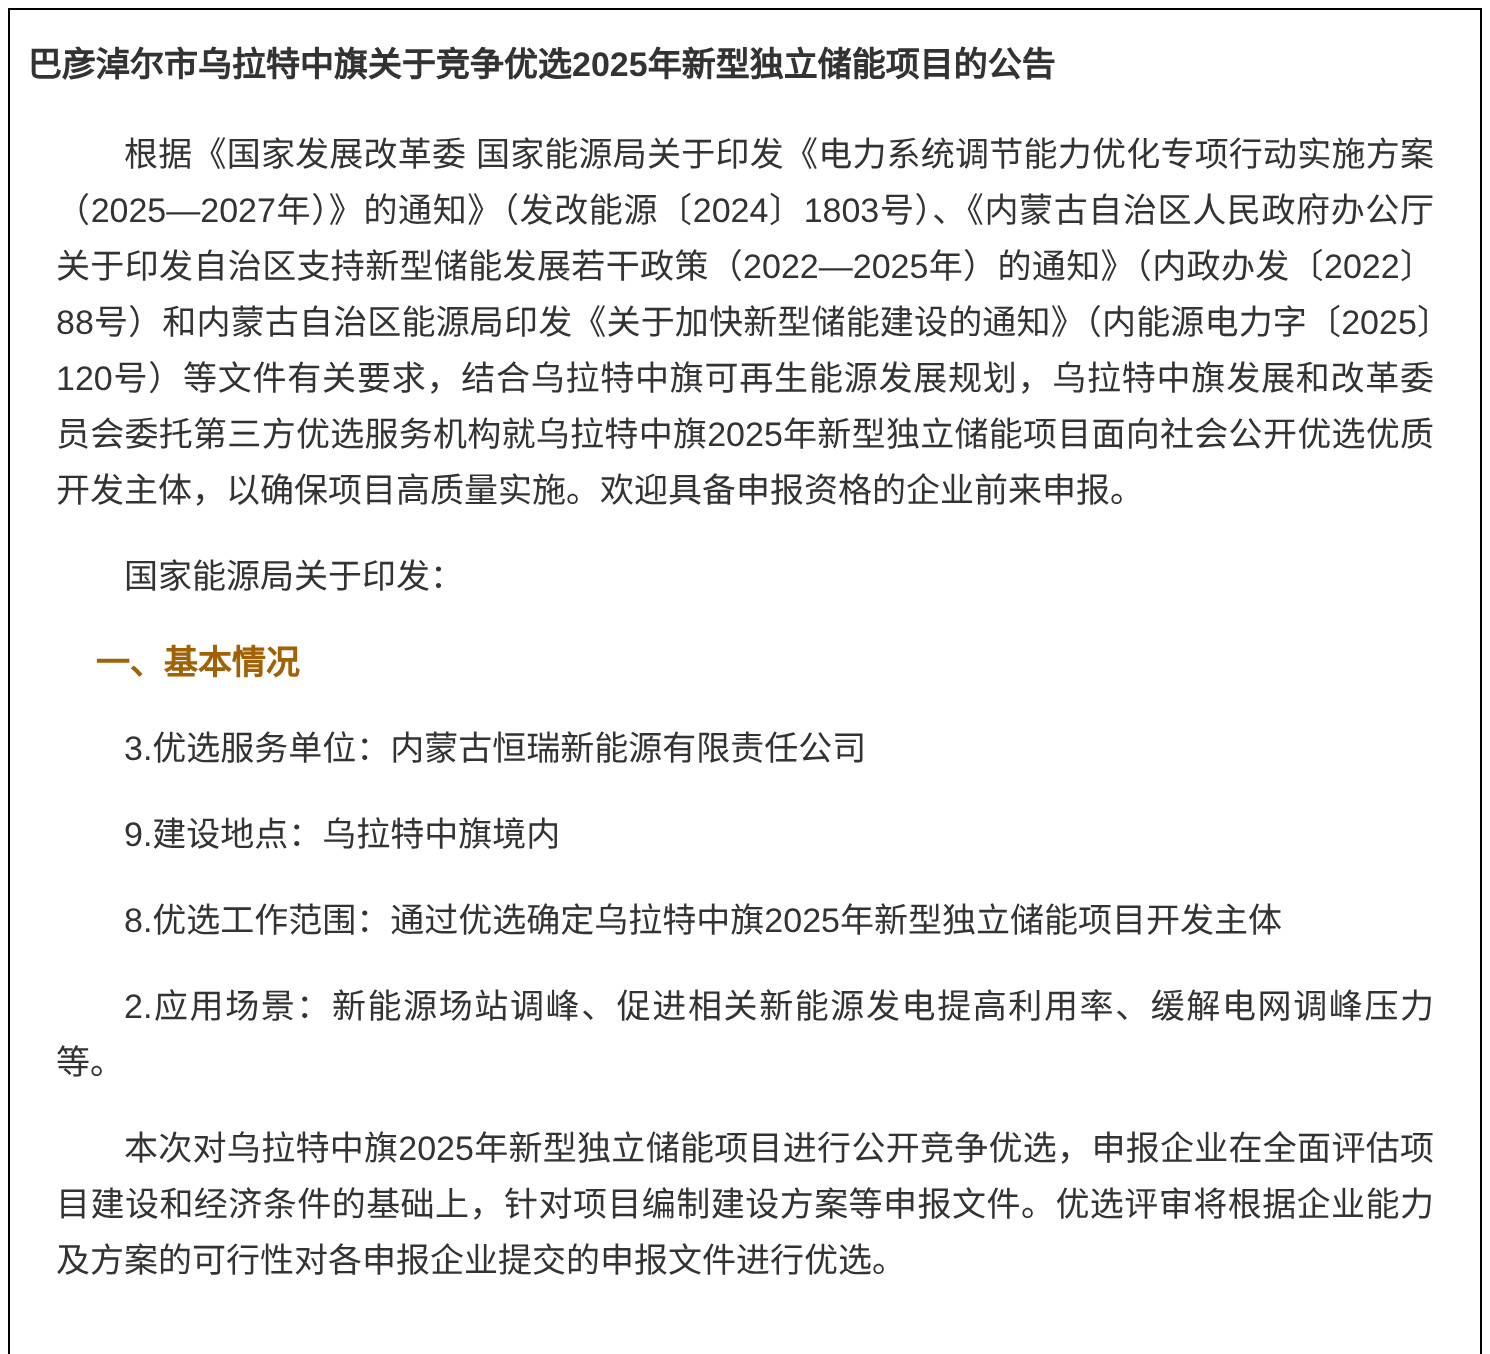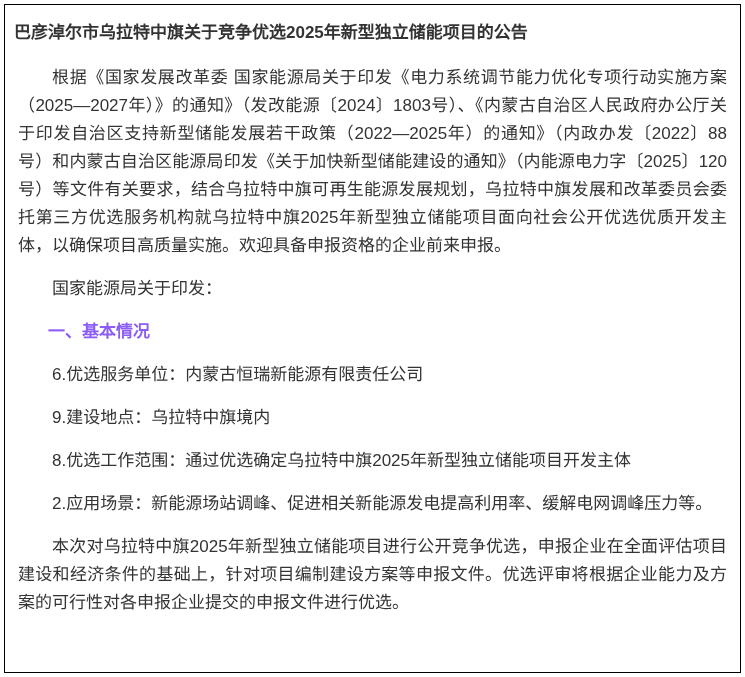--- a/index.html
+++ b/index.html
@@ -24,46 +24,46 @@
     font-size: 17px;
     font-weight: bold;
     text-align: left;
     color: #333333;
     margin: 6px 0 17px 0;
     line-height: 28px;
   }
   .para {
     text-indent: 2em;
     text-align: justify;
-    margin: 15px 4px;
+    margin: 15px 14px;
   }
   .section-heading {
     font-size: 17px;
     font-weight: bold;
-    color: #8b5cf6;
+    color: #a16207;
     text-indent: 2em;
     margin: 15px 0;
     line-height: 28px;
   }
 </style>
 </head>
 <body>
 
 <div class="page">
 
   <h1 class="title">巴彦淖尔市乌拉特中旗关于竞争优选2025年新型独立储能项目的公告</h1>
 
   <p class="para">根据《国家发展改革委 国家能源局关于印发《电力系统调节能力优化专项行动实施方案（2025—2027年）》的通知》（发改能源〔2024〕1803号）、《内蒙古自治区人民政府办公厅关于印发自治区支持新型储能发展若干政策（2022—2025年）的通知》（内政办发〔2022〕88号）和内蒙古自治区能源局印发《关于加快新型储能建设的通知》（内能源电力字〔2025〕120号）等文件有关要求，结合乌拉特中旗可再生能源发展规划，乌拉特中旗发展和改革委员会委托第三方优选服务机构就乌拉特中旗2025年新型独立储能项目面向社会公开优选优质开发主体，以确保项目高质量实施。欢迎具备申报资格的企业前来申报。</p>
 
   <p class="para">国家能源局关于印发：</p>
 
   <h2 class="section-heading">一、基本情况</h2>
 
 
-  <p class="para">6.优选服务单位：内蒙古恒瑞新能源有限责任公司</p>
+  <p class="para">3.优选服务单位：内蒙古恒瑞新能源有限责任公司</p>
 
   <p class="para">9.建设地点：乌拉特中旗境内</p>
 
   <p class="para">8.优选工作范围：通过优选确定乌拉特中旗2025年新型独立储能项目开发主体</p>
 
   <p class="para">2.应用场景：新能源场站调峰、促进相关新能源发电提高利用率、缓解电网调峰压力等。</p>
 
   <p class="para">本次对乌拉特中旗2025年新型独立储能项目进行公开竞争优选，申报企业在全面评估项目建设和经济条件的基础上，针对项目编制建设方案等申报文件。优选评审将根据企业能力及方案的可行性对各申报企业提交的申报文件进行优选。</p>
 
 </div>

